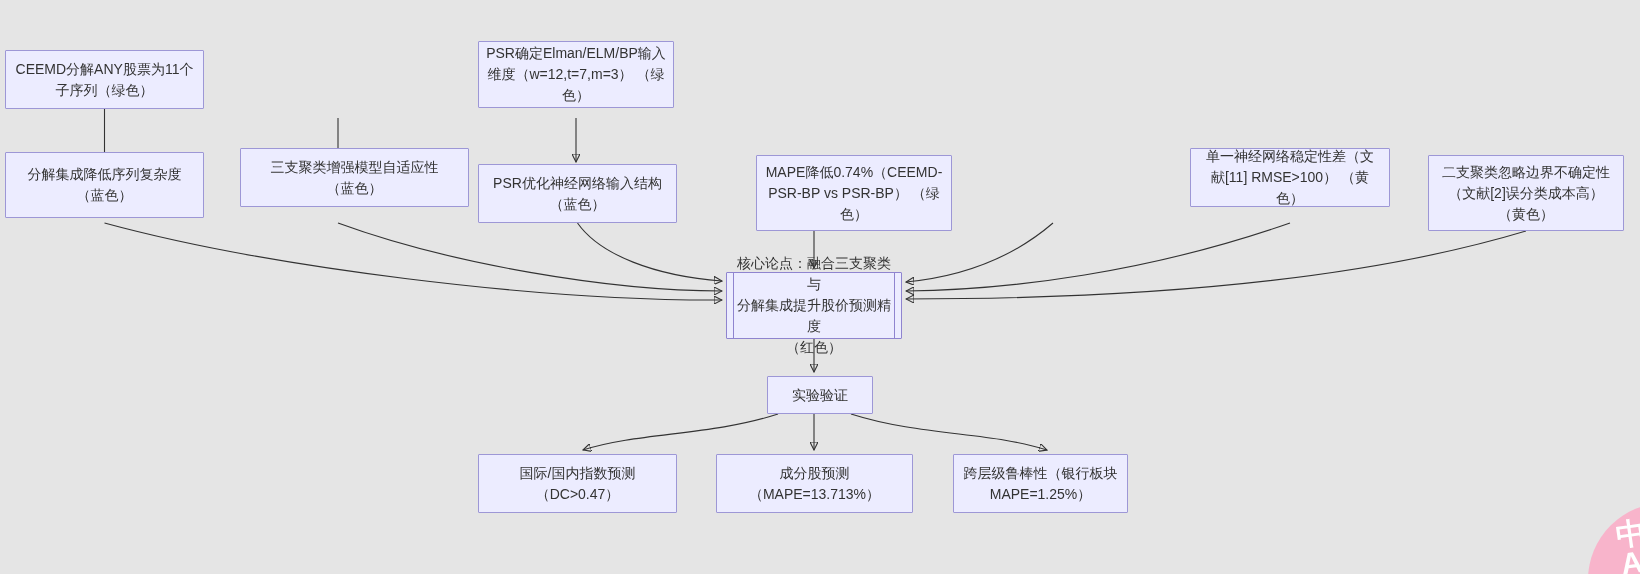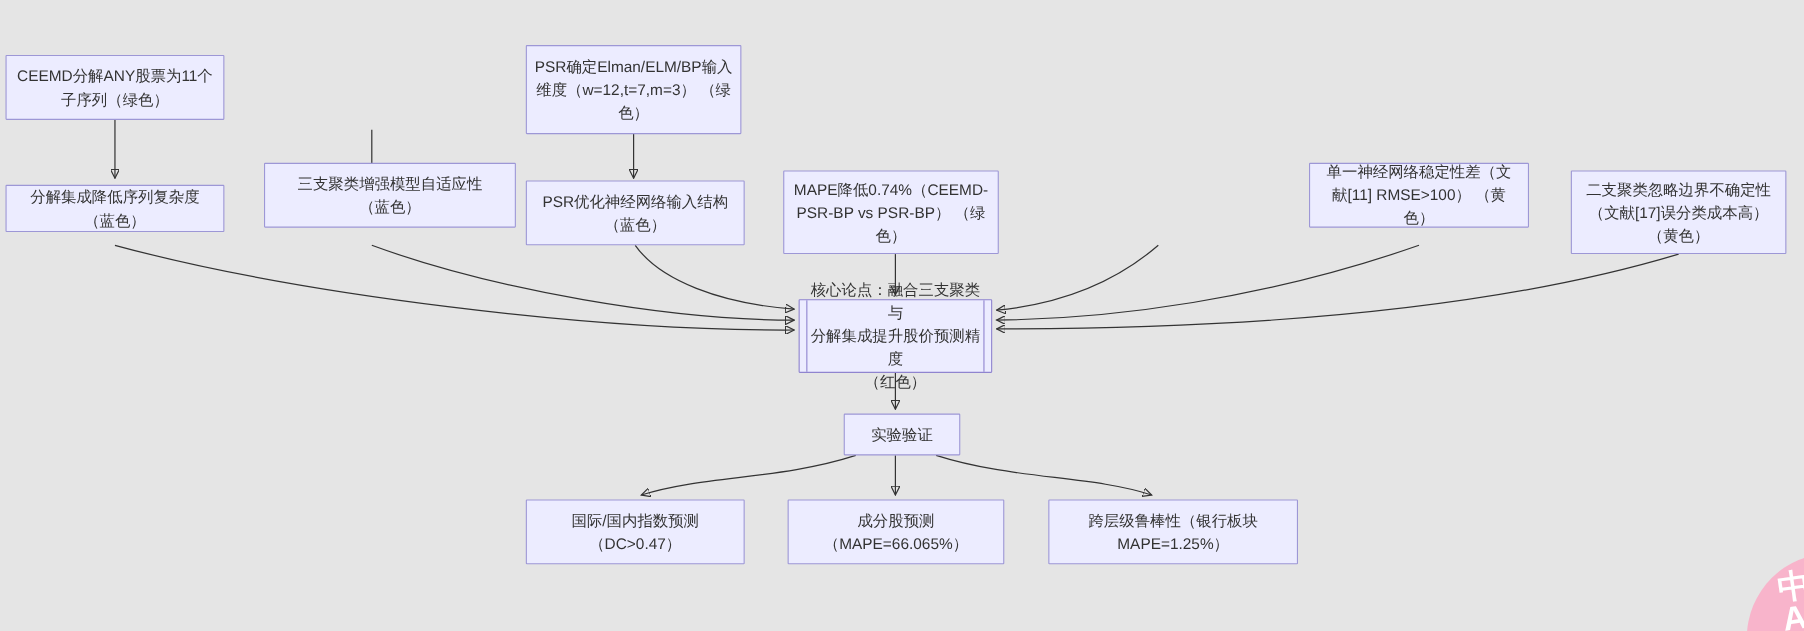--- a/index.html
+++ b/index.html
@@ -59,50 +59,50 @@
     <path d="M814 339 L814 372" marker-end="url(#arrow)"></path>
     <path d="M778 414 C710 436, 640 432, 583 450" marker-end="url(#arrow)"></path>
     <path d="M814 414 L814 450" marker-end="url(#arrow)"></path>
     <path d="M851 414 C920 436, 992 432, 1047 450" marker-end="url(#arrow)"></path>
   </svg>
 
   <div class="node" style="left:5px;top:50px;width:199px;height:59px">
     <span>CEEMD分解ANY股票为11个
 子序列（绿色）</span>
   </div>
-  <div class="node" style="left:478px;top:41px;width:196px;height:81px">
+  <div class="node" style="left:478px;top:41px;width:196px;height:67px">
     <span>PSR确定Elman/ELM/BP输入
 维度（w=12,t=7,m=3） （绿
 色）</span>
   </div>
 
-  <div class="node" style="left:5px;top:168px;width:199px;height:43px">
+  <div class="node" style="left:5px;top:152px;width:199px;height:66px">
     <span>分解集成降低序列复杂度
 （蓝色）</span>
   </div>
   <div class="node" style="left:240px;top:148px;width:229px;height:59px">
     <span>三支聚类增强模型自适应性
 （蓝色）</span>
   </div>
   <div class="node" style="left:478px;top:164px;width:199px;height:59px">
     <span>PSR优化神经网络输入结构
 （蓝色）</span>
   </div>
-  <div class="node" style="left:712px;top:155px;width:196px;height:76px">
+  <div class="node" style="left:756px;top:155px;width:196px;height:76px">
     <span>MAPE降低0.74%（CEEMD-
 PSR-BP vs PSR-BP） （绿
 色）</span>
   </div>
   <div class="node" style="left:1190px;top:148px;width:200px;height:59px">
     <span>单一神经网络稳定性差（文
 献[11] RMSE&gt;100） （黄色）</span>
   </div>
   <div class="node" style="left:1428px;top:155px;width:196px;height:76px">
     <span>二支聚类忽略边界不确定性
-（文献[17]误分类成本高）
+（文献[2]误分类成本高）
 （黄色）</span>
   </div>
 
   <div class="node core" style="left:726px;top:272px;width:176px;height:67px">
     <span class="sub-bar left"></span>
     <span class="sub-bar right"></span>
     <span>核心论点：融合三支聚类与
 分解集成提升股价预测精度
 （红色）</span>
   </div>
@@ -110,23 +110,23 @@
   <div class="node" style="left:767px;top:376px;width:106px;height:38px">
     <span>实验验证</span>
   </div>
 
   <div class="node" style="left:478px;top:454px;width:199px;height:59px">
     <span>国际/国内指数预测
 （DC&gt;0.47）</span>
   </div>
   <div class="node" style="left:716px;top:454px;width:197px;height:59px">
     <span>成分股预测
-（MAPE=66.065%）</span>
+（MAPE=13.713%）</span>
   </div>
-  <div class="node" style="left:953px;top:454px;width:227px;height:59px">
+  <div class="node" style="left:953px;top:454px;width:175px;height:59px">
     <span>跨层级鲁棒性（银行板块
 MAPE=1.25%）</span>
   </div>
 
   <button class="watermark-btn">
     <span class="wm-glyph top">中</span>
     <span class="wm-glyph bottom">A</span>
   </button>
 
 </div>

